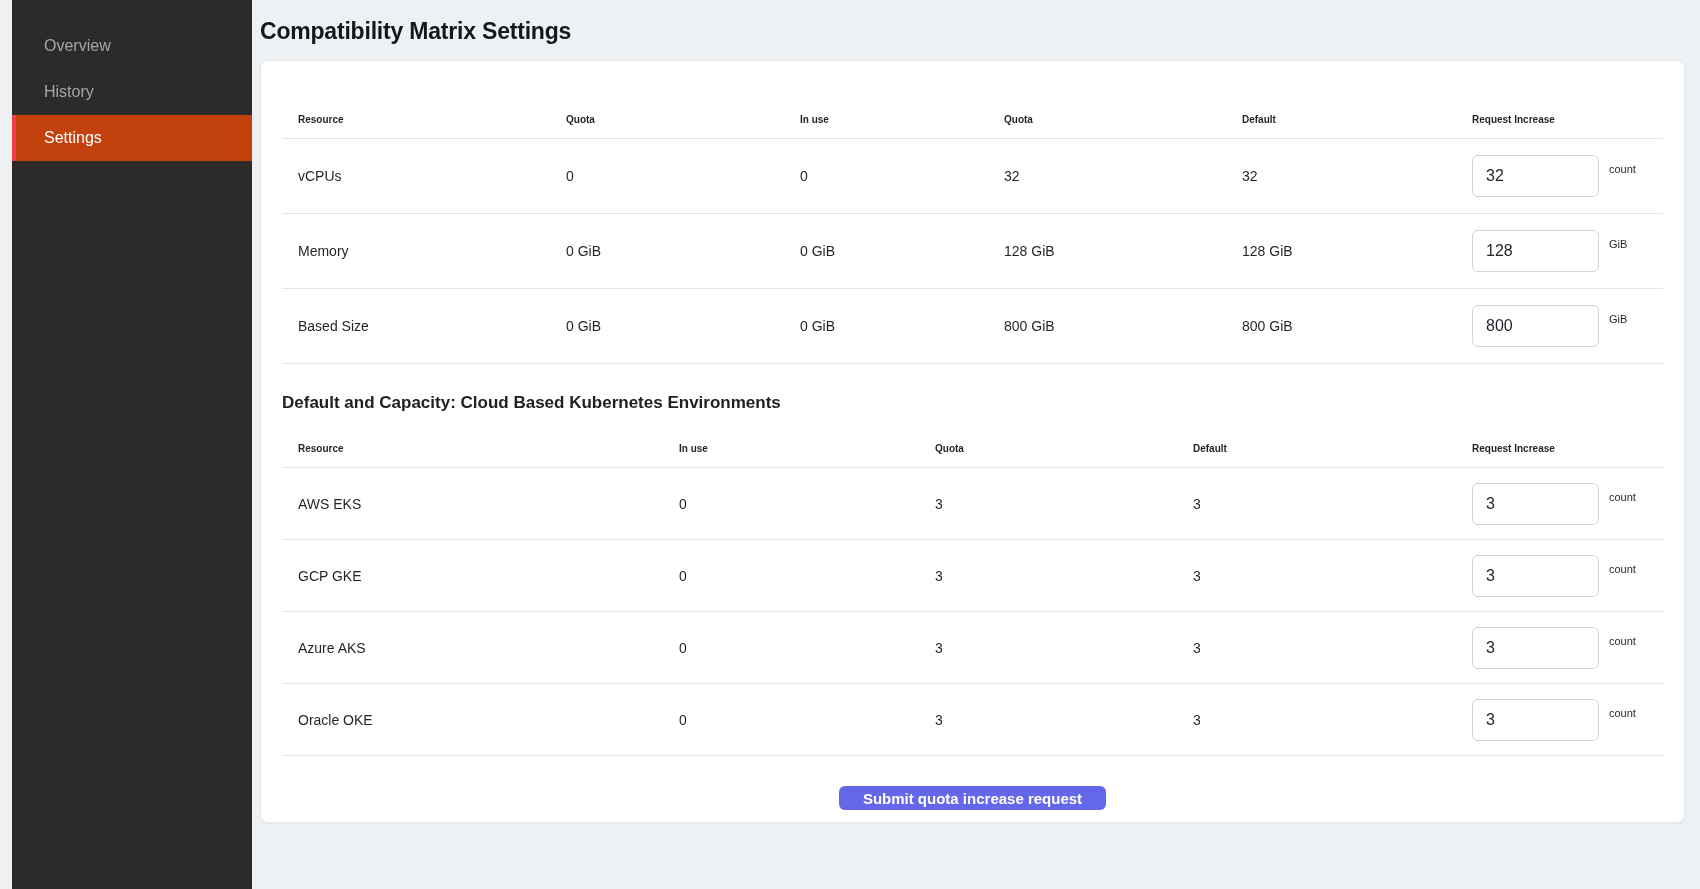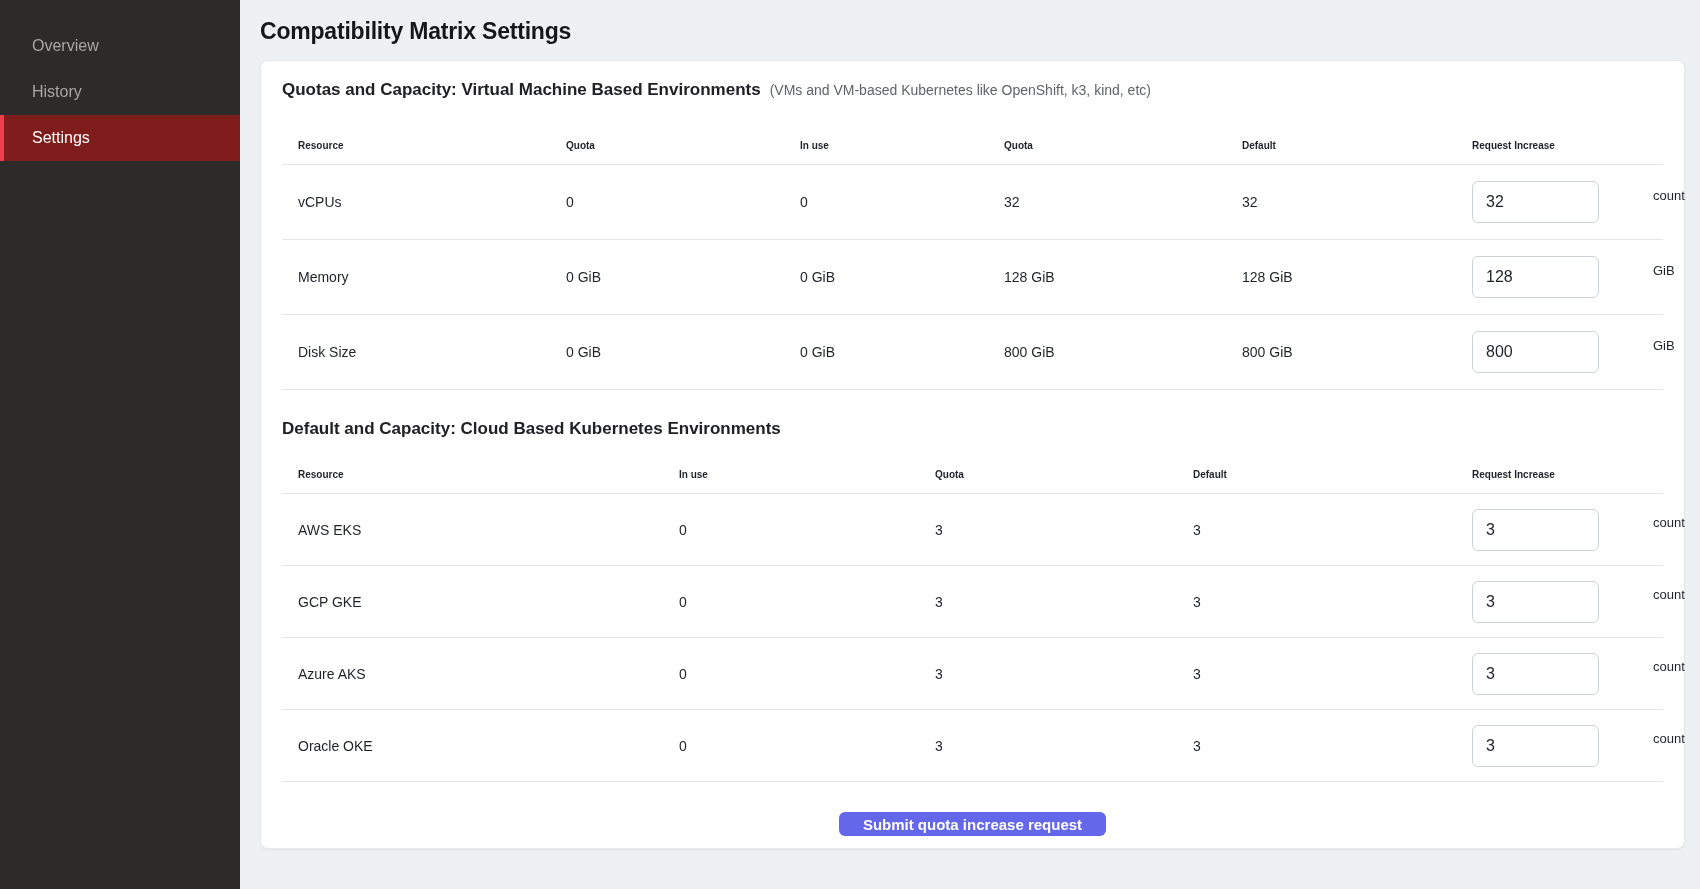--- a/index.html
+++ b/index.html
@@ -6,35 +6,35 @@
   html, body {
     margin: 0; padding: 0;
     width: 1700px; height: 889px;
     background: #eef1f3;
     font-family: "Liberation Sans", "DejaVu Sans", sans-serif;
     color: #1f2328;
     overflow: hidden;
   }
   
   .sidebar {
-    position: fixed; left: 0; top: 0; bottom: 0;
+    position: fixed; left: 12px; top: 0; bottom: 0;
     width: 240px;
     background: #2c2b2a;
     padding-top: 23px;
   }
   .nav-item {
     height: 46px;
     display: flex; align-items: center;
     padding-left: 32px;
     font-size: 16px;
     color: #a6a6a6;
     cursor: pointer;
   }
   .nav-item.active {
-    background: #7f1d1d;
+    background: #c2410c;
     color: #ffffff;
     border-left: 4px solid var(--accent, #ef3e4e);
     padding-left: 28px;
   }
   
   .main {
     margin-left: 240px;
     padding: 18px 8px 0 20px;
   }
   .page-title {
@@ -99,24 +99,23 @@
     border: 1px solid #ced3d9;
     border-radius: 6px;
     padding: 0 13px;
     font-size: 16px;
     color: #1f2328;
     font-family: "Liberation Sans", "DejaVu Sans", sans-serif;
     background: #fff;
     outline: none;
   }
   .unit {
-    font-size: 13px;
+    font-size: 11px;
     color: #1f2328;
     transform: translateY(-7px);
-    margin-left: 44px;
   }
   
   .submit-wrap {
     padding-top: 30px;
     display: flex; justify-content: center;
   }
   .submit-btn {
     height: 24px;
     padding: 0 24px;
     background: var(--button, #6467ea);
@@ -142,24 +141,20 @@
   <div class="nav-item active">
     <span>Settings</span>
   </div>
 </nav>
 
 <main class="main">
   <h1 class="page-title">Compatibility Matrix Settings</h1>
 
   <div class="card">
 
-    <div class="section-header">
-      <span class="section-title">Quotas and Capacity: Virtual Machine Based Environments</span>
-      <span class="section-subtitle">(VMs and VM-based Kubernetes like OpenShift, k3, kind, etc)</span>
-    </div>
 
     <div class="thead t1">
       <div class="cell-resource">Resource</div>
       <div>Quota</div>
       <div>In use</div>
       <div>Quota</div>
       <div>Default</div>
       <div>Request Increase</div>
     </div>
 
@@ -181,21 +176,21 @@
       <div>0 GiB</div>
       <div>128 GiB</div>
       <div>128 GiB</div>
       <div class="cell-request">
         <input class="qty-input" type="text" value="128" style="">
         <span class="unit">GiB</span>
       </div>
     </div>
 
     <div class="trow t1">
-      <div class="cell-resource">Disk Size</div>
+      <div class="cell-resource">Based Size</div>
       <div>0 GiB</div>
       <div>0 GiB</div>
       <div>800 GiB</div>
       <div>800 GiB</div>
       <div class="cell-request">
         <input class="qty-input" type="text" value="800" style="">
         <span class="unit">GiB</span>
       </div>
     </div>
 

